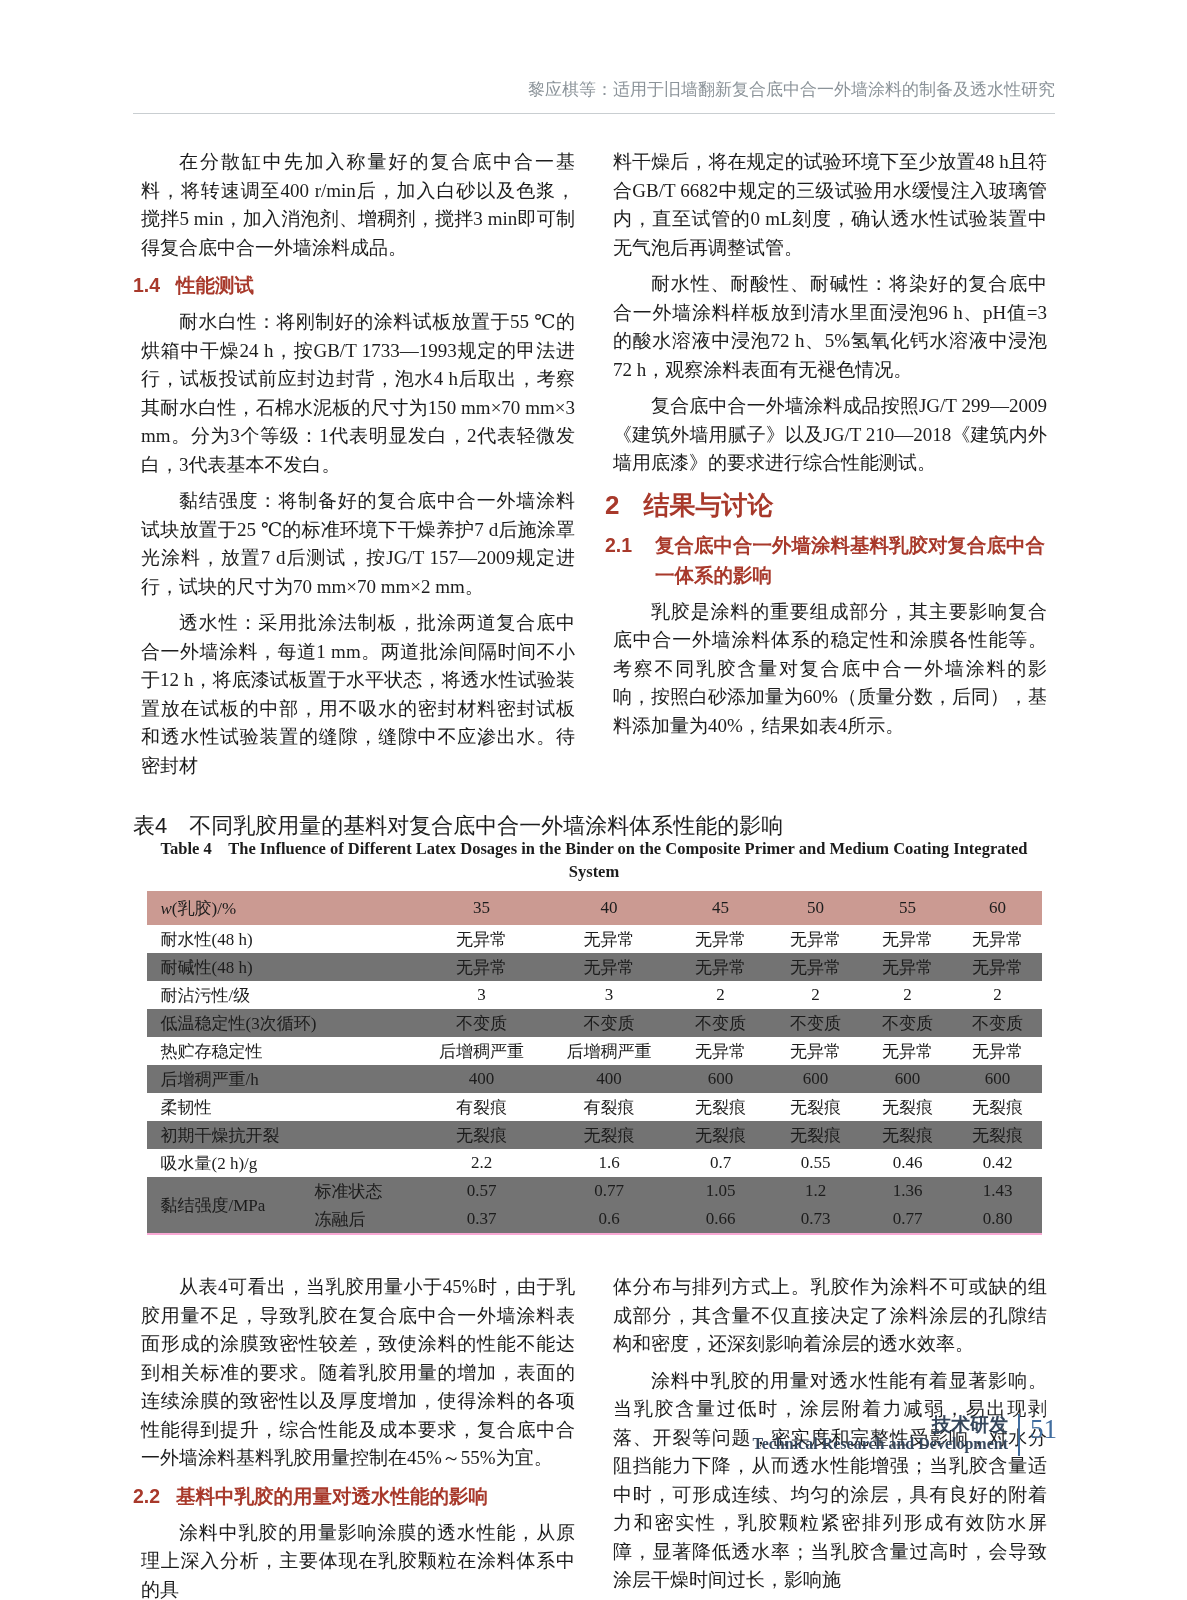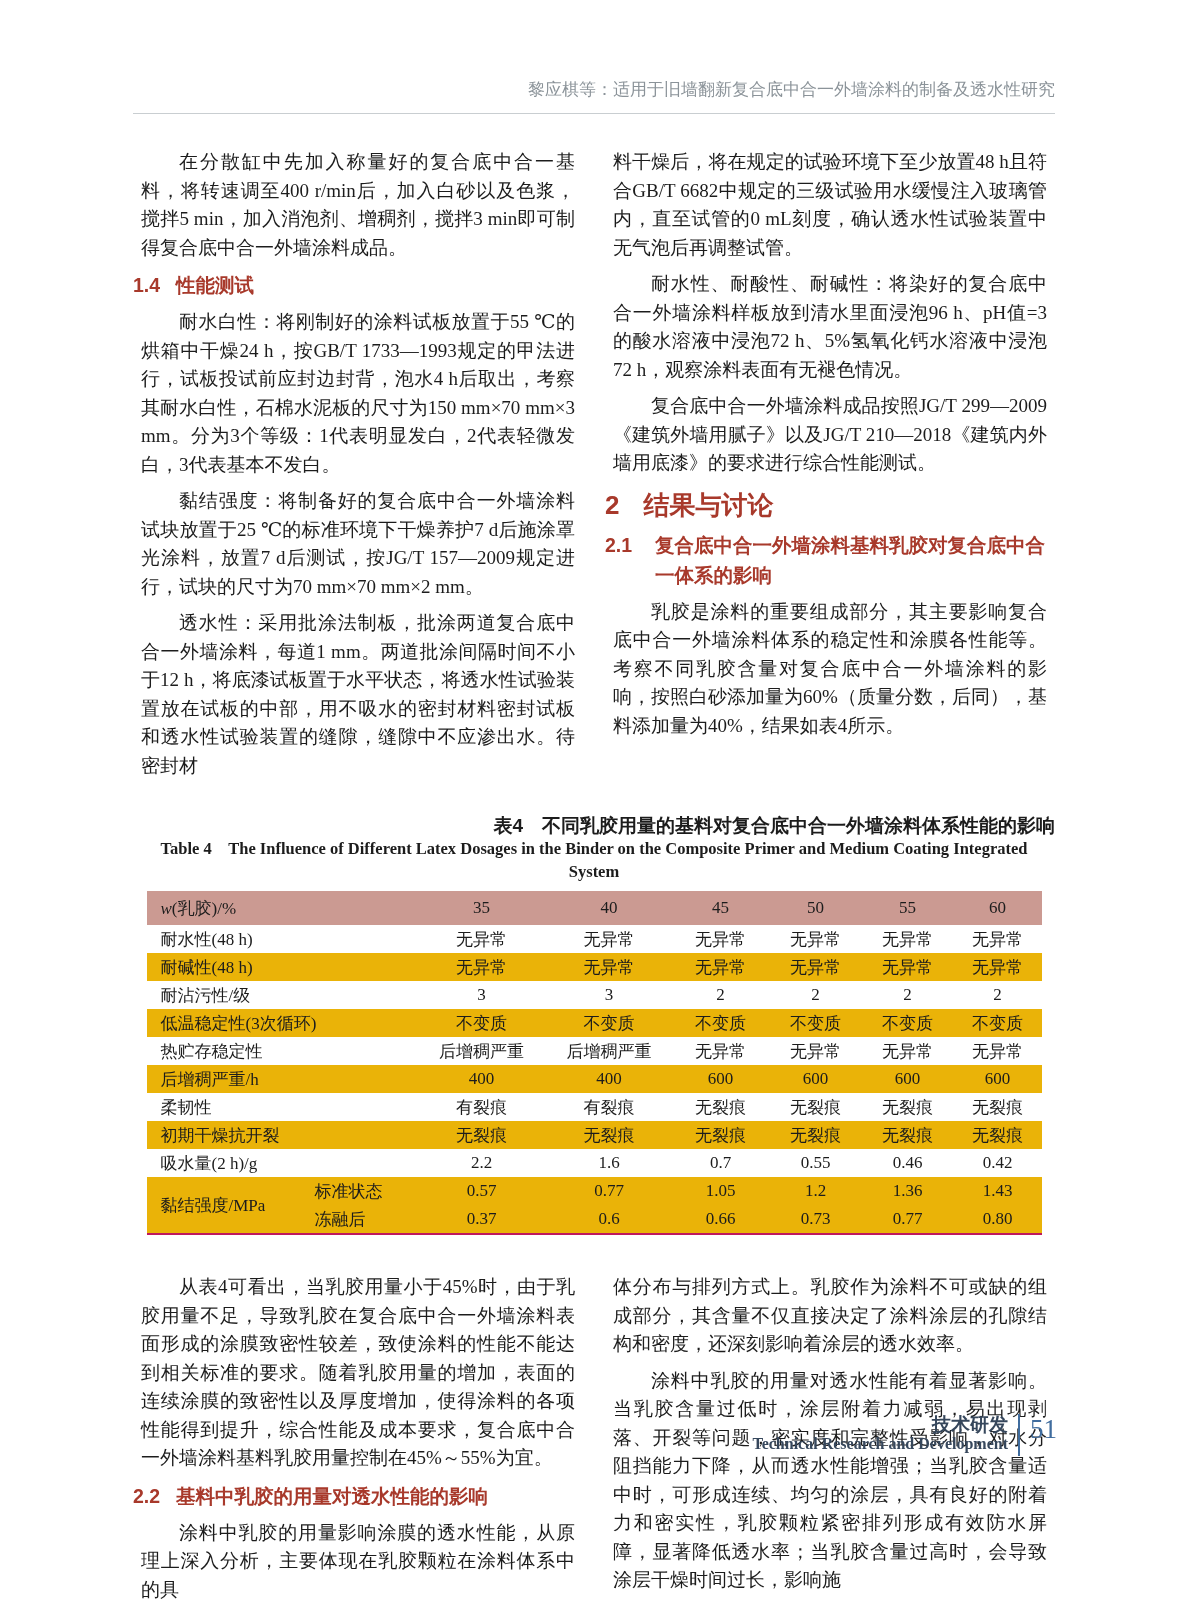--- a/index.html
+++ b/index.html
@@ -23,28 +23,28 @@
   .h3 { font-family:"Liberation Sans","DejaVu Sans",sans-serif; font-weight:bold;
     color:#a8392b; font-size:19.5px; line-height:30px; margin:2px 0 2px 0; }
   .h3 .num { margin-right:16px; }
   .h3.hang { position:relative; padding-left:50px; }
   .h3.hang .num { position:absolute; left:0; top:0; margin:0; }
   .h2 { font-family:"Liberation Sans","DejaVu Sans",sans-serif; font-weight:bold;
     color:#a8392b; font-size:26px; line-height:34px; margin:10px 0 8px 0; }
   .h2 .num { margin-right:24px; }
   
   .tblock { margin-top:26px; }
-  .tcap-cn { text-align:right; font-family:"Liberation Sans","DejaVu Sans",sans-serif;
-    font-weight:bold; font-size:19px; line-height:23px; }
+  .tcap-cn { text-align:left; font-family:"Liberation Sans","DejaVu Sans",sans-serif;
+    font-weight:normal; font-size:22px; line-height:23px; }
   .tcap-en { text-align:center; font-weight:bold; font-size:16.5px; line-height:23px; }
   table.results { border-collapse:collapse; table-layout:fixed; width:895px; margin:8px auto 0 auto;
-    border-bottom:2px solid #be185d; font-size:17px; }
+    border-bottom:2px solid #f9a8d4; font-size:17px; }
   table.results td { height:28px; padding:0; text-align:center; vertical-align:middle; }
   table.results tr.head td { height:34px; background:#cb9a92; }
-  table.results tr.shaded td { background:#eab308; }
+  table.results tr.shaded td { background:#737373; }
   table.results td.lbl { text-align:left; padding-left:14px; }
   table.results td.sublbl { text-align:left; padding-left:8px; }
   .it { font-style:italic; }
   
   .footer { position:absolute; top:1414px; right:130px; display:flex; align-items:flex-start; }
   .footer .fleft { text-align:right; padding-right:10px; }
   .footer .fcn { font-family:"Liberation Sans","DejaVu Sans",sans-serif; font-weight:bold;
     font-size:19px; color:#36475c; line-height:22px; }
   .footer .fen { font-size:16px; font-weight:bold; color:#36475c; line-height:16px; }
   .footer .vline { width:2px; height:42px; background:#3f6c9e; }

